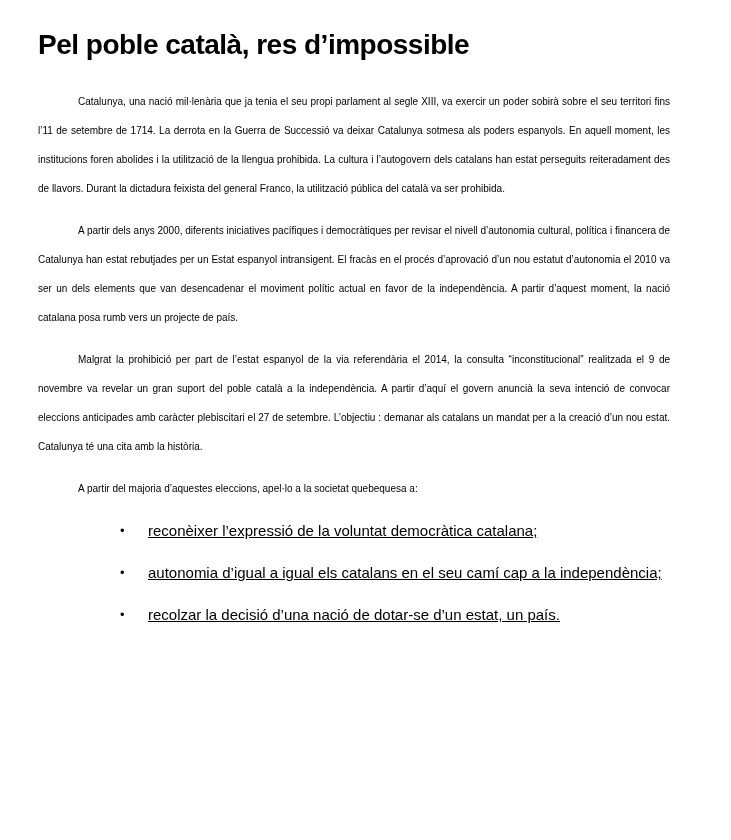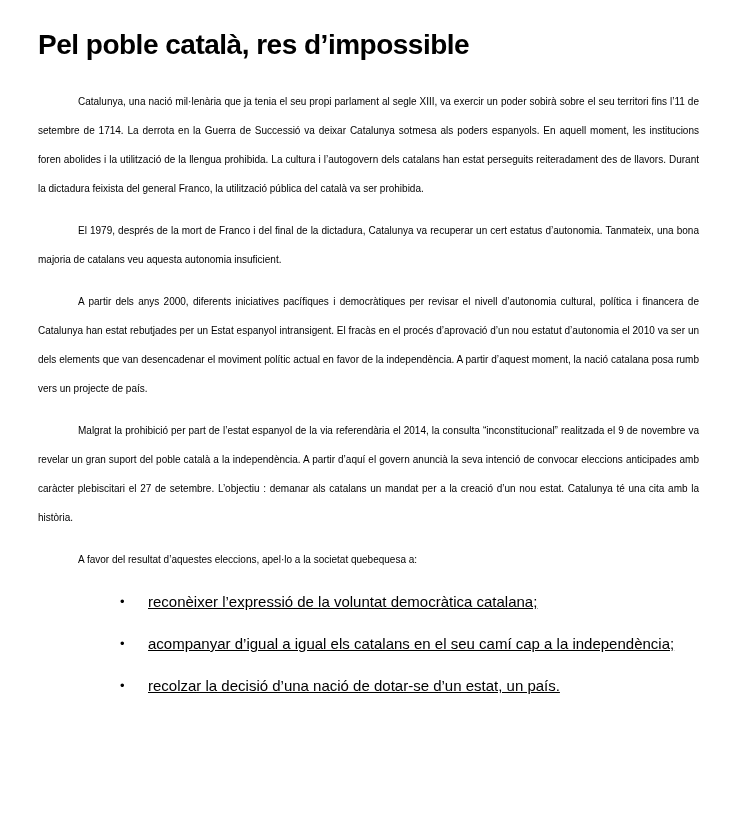--- a/index.html
+++ b/index.html
@@ -13,21 +13,21 @@
     height: 840px;
     overflow: hidden;
     font-family: "Liberation Sans", "DejaVu Sans", sans-serif;
     color: #000000;
     -webkit-font-smoothing: antialiased;
   }
   .page {
     box-sizing: border-box;
     width: 731px;
     height: 832px;
-    padding: 28px 32px 0 38px;
+    padding: 28px 61px 0 38px;
     background: #ffffff;
   }
   .doc-title {
     font-size: 28px;
     line-height: 34px;
     font-weight: 700;
     letter-spacing: -0.5px;
     margin: 0 0 25px 0;
     color: #000000;
   }
@@ -68,36 +68,35 @@
 </style>
 </head>
 <body>
 
 <div class="page">
 
   <h1 class="doc-title">Pel poble català, res d’impossible</h1>
 
   <p class="para">Catalunya, una nació mil·lenària que ja tenia el seu propi parlament al segle XIII, va exercir un poder sobirà sobre el seu territori fins l’11 de setembre de 1714. La derrota en la Guerra de Successió va deixar Catalunya sotmesa als poders espanyols. En aquell moment, les institucions foren abolides i la utilització de la llengua prohibida. La cultura i l’autogovern dels catalans han estat perseguits reiteradament des de llavors. Durant la dictadura feixista del general Franco, la utilització pública del català va ser prohibida.</p>
 
-  <p class="para">El 1979, després de la mort de Franco i del final de la dictadura, Catalunya va recuperar un cert estatus d’autonomia. Tanmateix, una bona majoria de catalans veu aquesta autonomia insuficient.</p>
 
   <p class="para">A partir dels anys 2000, diferents iniciatives pacífiques i democràtiques per revisar el nivell d’autonomia cultural, política i financera de Catalunya han estat rebutjades per un Estat espanyol intransigent. El fracàs en el procés d’aprovació d’un nou estatut d’autonomia el 2010 va ser un dels elements que van desencadenar el moviment polític actual en favor de la independència. A partir d’aquest moment, la nació catalana posa rumb vers un projecte de país.</p>
 
   <p class="para">Malgrat la prohibició per part de l’estat espanyol de la via referendària el 2014, la consulta “inconstitucional” realitzada el 9 de novembre va revelar un gran suport del poble català a la independència. A partir d’aquí el govern anuncià la seva intenció de convocar eleccions anticipades amb caràcter plebiscitari el 27 de setembre. L’objectiu : demanar als catalans un mandat per a la creació d’un nou estat. Catalunya té una cita amb la història.</p>
 
-  <p class="para list-intro">A favor del resultat d’aquestes eleccions, apel·lo a la societat quebequesa a:</p>
+  <p class="para list-intro">A partir del majoria d’aquestes eleccions, apel·lo a la societat quebequesa a:</p>
 
   <ul class="bullet-list">
     <li>
       <span class="bullet-glyph">•</span>
       <span class="li-text">reconèixer l’expressió de la voluntat democràtica catalana;</span>
     </li>
     <li>
       <span class="bullet-glyph">•</span>
-      <span class="li-text">acompanyar d’igual a igual els catalans en el seu camí cap a la independència;</span>
+      <span class="li-text">autonomia d’igual a igual els catalans en el seu camí cap a la independència;</span>
     </li>
     <li>
       <span class="bullet-glyph">•</span>
       <span class="li-text">recolzar la decisió d’una nació de dotar-se d’un estat, un país.</span>
     </li>
   </ul>
 
 </div>
 
 </body></html>

